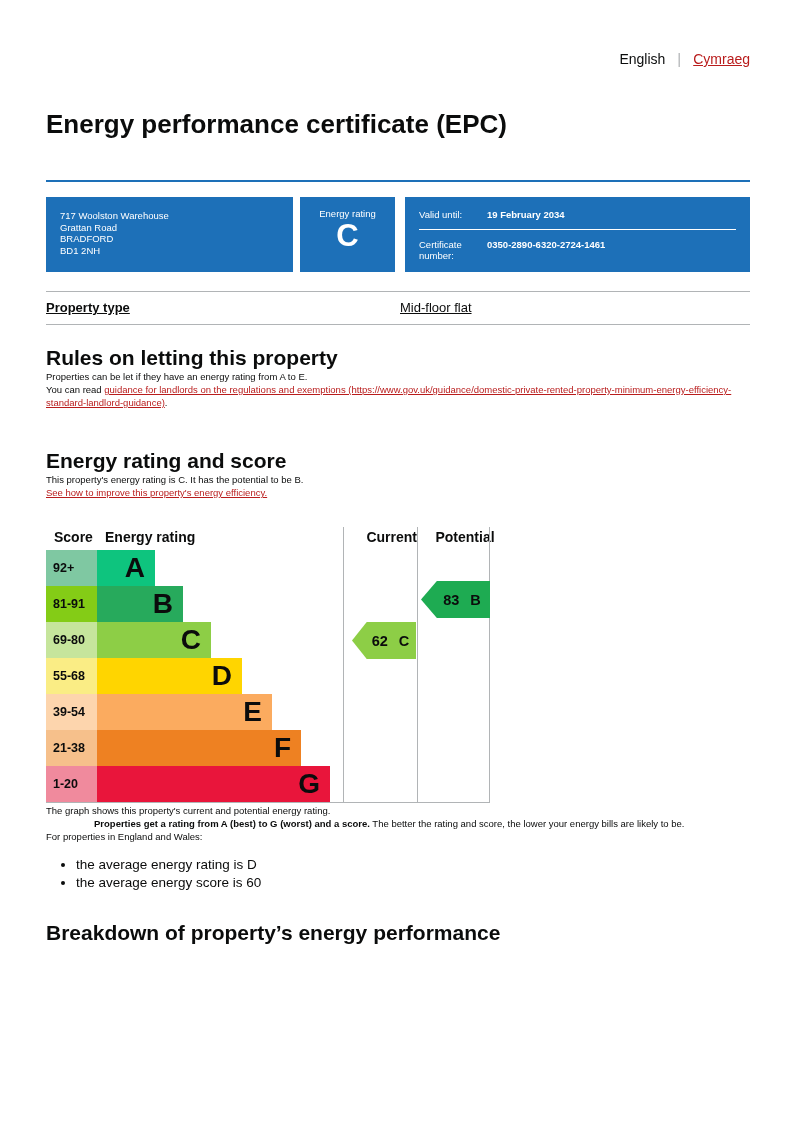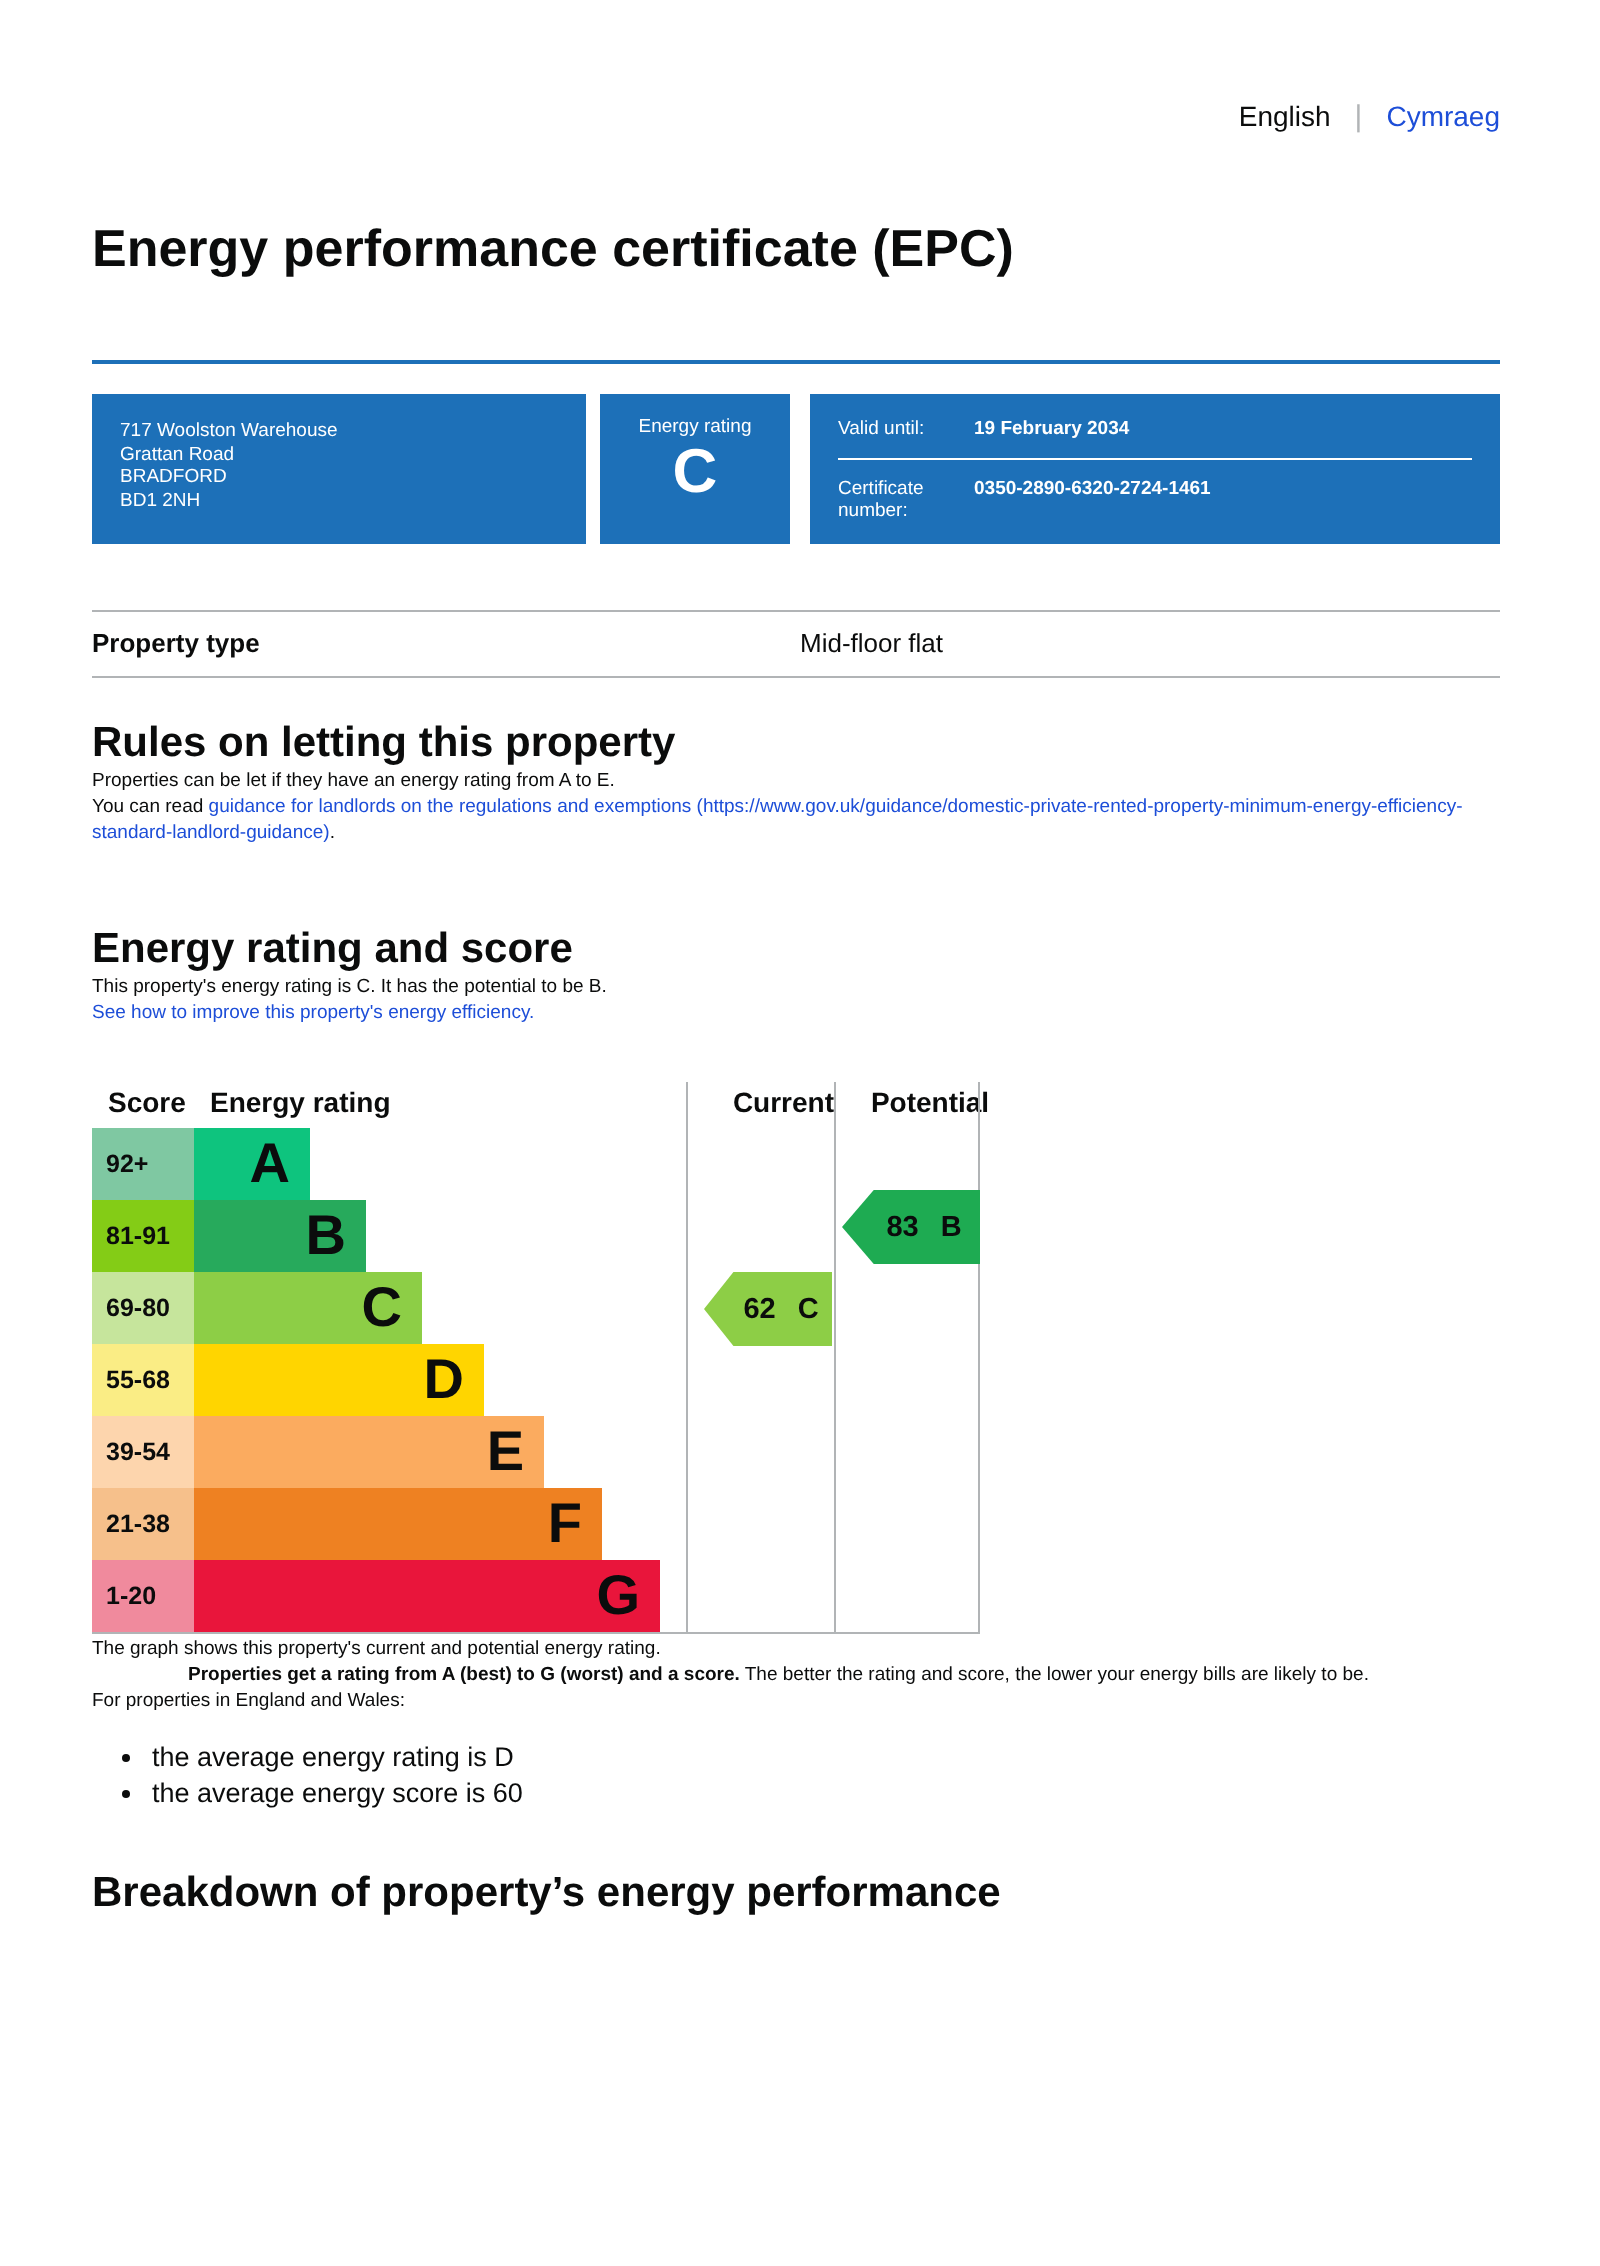--- a/index.html
+++ b/index.html
@@ -8,41 +8,41 @@
     width: 800px; height: 1133px; overflow: hidden;
     background: #ffffff; color: #0b0c0c;
     font-family: "Liberation Sans", sans-serif;
     position: relative;
   }
   .content { margin: 0 50px 0 46px; width: 704px; }
 
   
   .lang-bar { display: flex; justify-content: flex-end; align-items: baseline; gap: 12px; padding-top: 50px; font-size: 14px; }
   .lang-sep { color: #b1b4b6; font-size: 15px; }
-  a, .link { color: #1d4ed8; cursor: pointer; }
+  a, .link { color: #b91c1c; text-decoration: underline; cursor: pointer; }
 
   
   h1 { font-size: 26px; font-weight: bold; margin: 42px 0 0 0; letter-spacing: 0; }
   .blue-rule { height: 2px; background: #1d70b8; margin-top: 40px; }
 
   
   .summary { display: flex; margin-top: 15px; height: 75px; justify-content: flex-end; }
   .panel { background: #1d70b8; color: #ffffff; }
   .panel-address { width: 247px; padding: 13px 14px; font-size: 9.5px; line-height: 11.5px; }
   .panel-rating { width: 95px; margin: 0 10px 0 7px; text-align: center; padding-top: 11px; }
   .panel-rating .rating-label { font-size: 9.5px; }
   .panel-rating .rating-big { font-size: 31px; font-weight: bold; line-height: 34px; }
   .panel-validity { width: 345px; padding: 12px 14px; font-size: 9.5px; }
   .vrow { display: flex; }
   .vlabel { width: 68px; flex-shrink: 0; line-height: 11px; }
   .vvalue { font-weight: bold; line-height: 11px; }
   .vsep { border-bottom: 1px solid #ffffff; margin: 9px 0 9px 0; }
 
   
-  .ptable { margin-top: 33px; font-size: 13px; }
+  .ptable { margin-top: 19px; font-size: 13px; text-decoration: underline; }
   .trow { display: flex; border-top: 1px solid #b1b4b6; padding: 8px 0 9px 0; }
   .trow:last-child { border-bottom: 1px solid #b1b4b6; }
   .tlabel { width: 354px; font-weight: bold; }
 
   h2 { font-size: 21px; font-weight: bold; margin: 0; }
   .h2-rules { margin-top: 21px; }
   .h2-rating { margin-top: 40px; }
   .h2-breakdown { margin-top: 30px; }
   p.small { font-size: 9.5px; line-height: 13px; margin: 0; }
   .mt24 { margin-top: 24px; }

